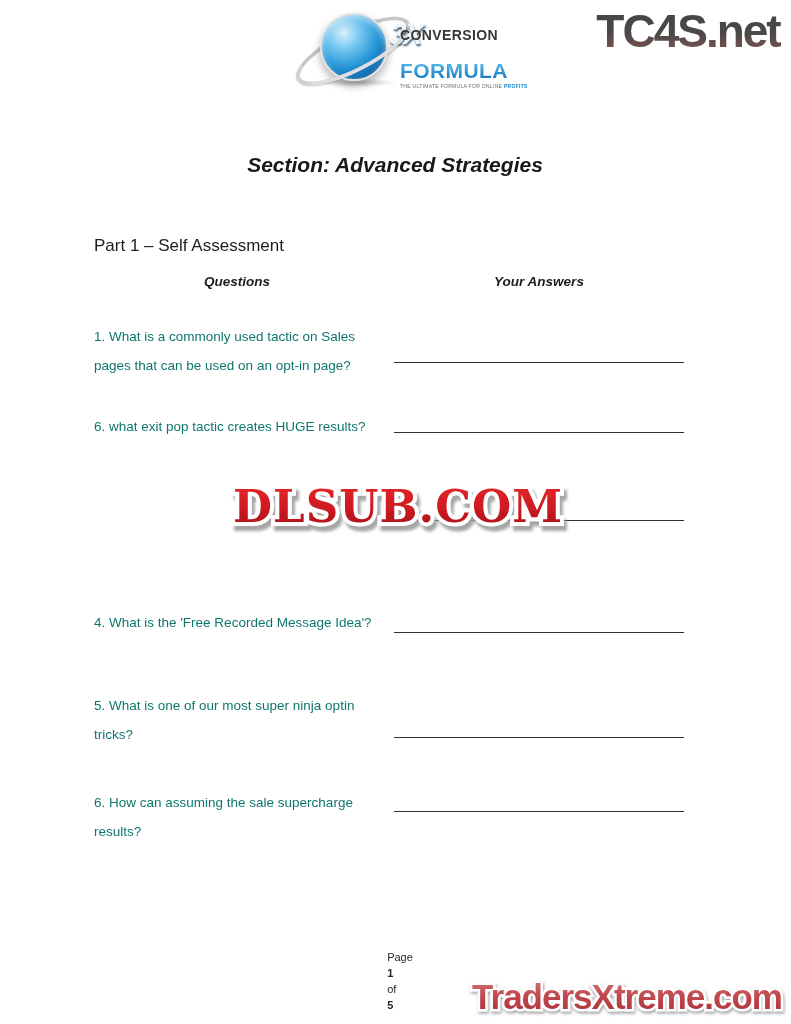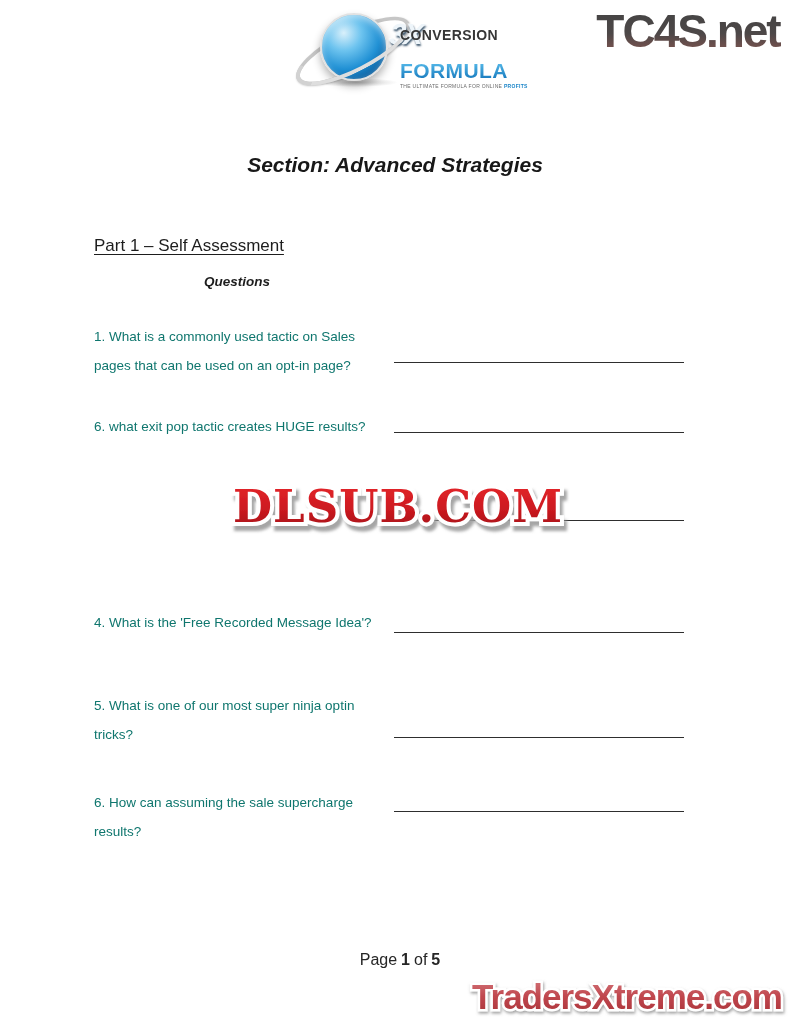--- a/index.html
+++ b/index.html
@@ -43,37 +43,37 @@
   .logo .tagline{font-size:5px;color:#6b6b6b;margin-top:3px;letter-spacing:.3px;white-space:nowrap;}
   .logo .tagline .accent{color:#1b85c8;font-weight:bold;}
   
   .doc-title{position:absolute;top:101px;left:440px;transform:translateX(-50%);white-space:nowrap;
     font-size:30px;font-weight:bold;color:#0f0f0f;letter-spacing:-.3px;}
   .section-heading{position:absolute;top:153px;left:395px;transform:translateX(-50%);white-space:nowrap;
     font-size:21px;font-weight:bold;font-style:italic;color:#181818;}
   .subtitle{position:absolute;top:196px;left:395px;transform:translateX(-50%);white-space:nowrap;
     font-size:17.5px;font-weight:bold;font-style:italic;}
   .part-heading{position:absolute;top:236px;left:94px;font-size:17px;color:#1d1d1d;
-    text-decoration:underline;text-underline-offset:3px;}
+    text-underline-offset:3px;}
   
   .col-head{position:absolute;top:274px;font-size:13.5px;font-weight:bold;font-style:italic;
     color:#1d1d1d;text-align:center;}
   .col-head.questions{left:94px;width:286px;}
   .col-head.answers{left:394px;width:290px;}
   .q{position:absolute;left:94px;width:284px;font-size:13.5px;line-height:29px;color:#0f766e;}
   .q1{top:322px;} .q2{top:412px;} .q3{top:480px;} .q4{top:608px;} .q5{top:691px;} .q6{top:788px;}
   .answer-line{position:absolute;left:394px;width:290px;height:0;border-bottom:1.4px solid #2e2e2e;}
   .a1{top:362px;} .a2{top:432px;} .a3{top:520px;} .a4{top:632px;} .a5{top:737px;} .a6{top:811px;}
   
   .wm-tc4s{position:absolute;left:588px;top:0px;z-index:6;}
   .wm-dlsub{position:absolute;left:224px;top:466px;z-index:7;}
   .wm-traders{position:absolute;left:460px;top:972px;z-index:7;}
   
   .footer{position:absolute;top:951px;left:400px;transform:translateX(-50%);
-    font-size:16px;color:#262626;display:flex;gap:4px;white-space:nowrap;}
+    font-size:11px;color:#262626;display:flex;gap:4px;white-space:nowrap;flex-direction:column;}
   .footer .b{font-weight:bold;}
 </style>
 </head>
 <body>
 
 <div class="page">
 
   <div class="logo">
     <div class="shadow"></div>
     <div class="ring-back"></div>
@@ -95,20 +95,21 @@
         <stop offset="100%" stop-color="#8a5751"></stop>
       </linearGradient>
     </defs>
     <text x="100" y="47" text-anchor="middle" font-family="Liberation Sans, sans-serif" font-size="46" font-weight="bold" letter-spacing="-2" fill="url(#tc4sGrad)">TC4S.net</text>
   </svg>
 
   <div class="section-heading">Section: Advanced Strategies</div>
   <div class="part-heading">Part 1 – Self Assessment</div>
 
   <div class="col-head questions">Questions</div>
+  <div class="col-head answers">Your Answers</div>
 
   <div class="q q1">1. What is a commonly used tactic on Sales pages that can be used on an opt-in page?</div>
   <div class="q q2">6. what exit pop tactic creates HUGE results?</div>
   <div class="q q4">4. What is the 'Free Recorded Message Idea'?</div>
   <div class="q q5">5. What is one of our most super ninja optin tricks?</div>
   <div class="q q6">6. How can assuming the sale supercharge results?</div>
 
   <div class="answer-line a1"></div>
   <div class="answer-line a2"></div>
   <div class="answer-line a3"></div>

